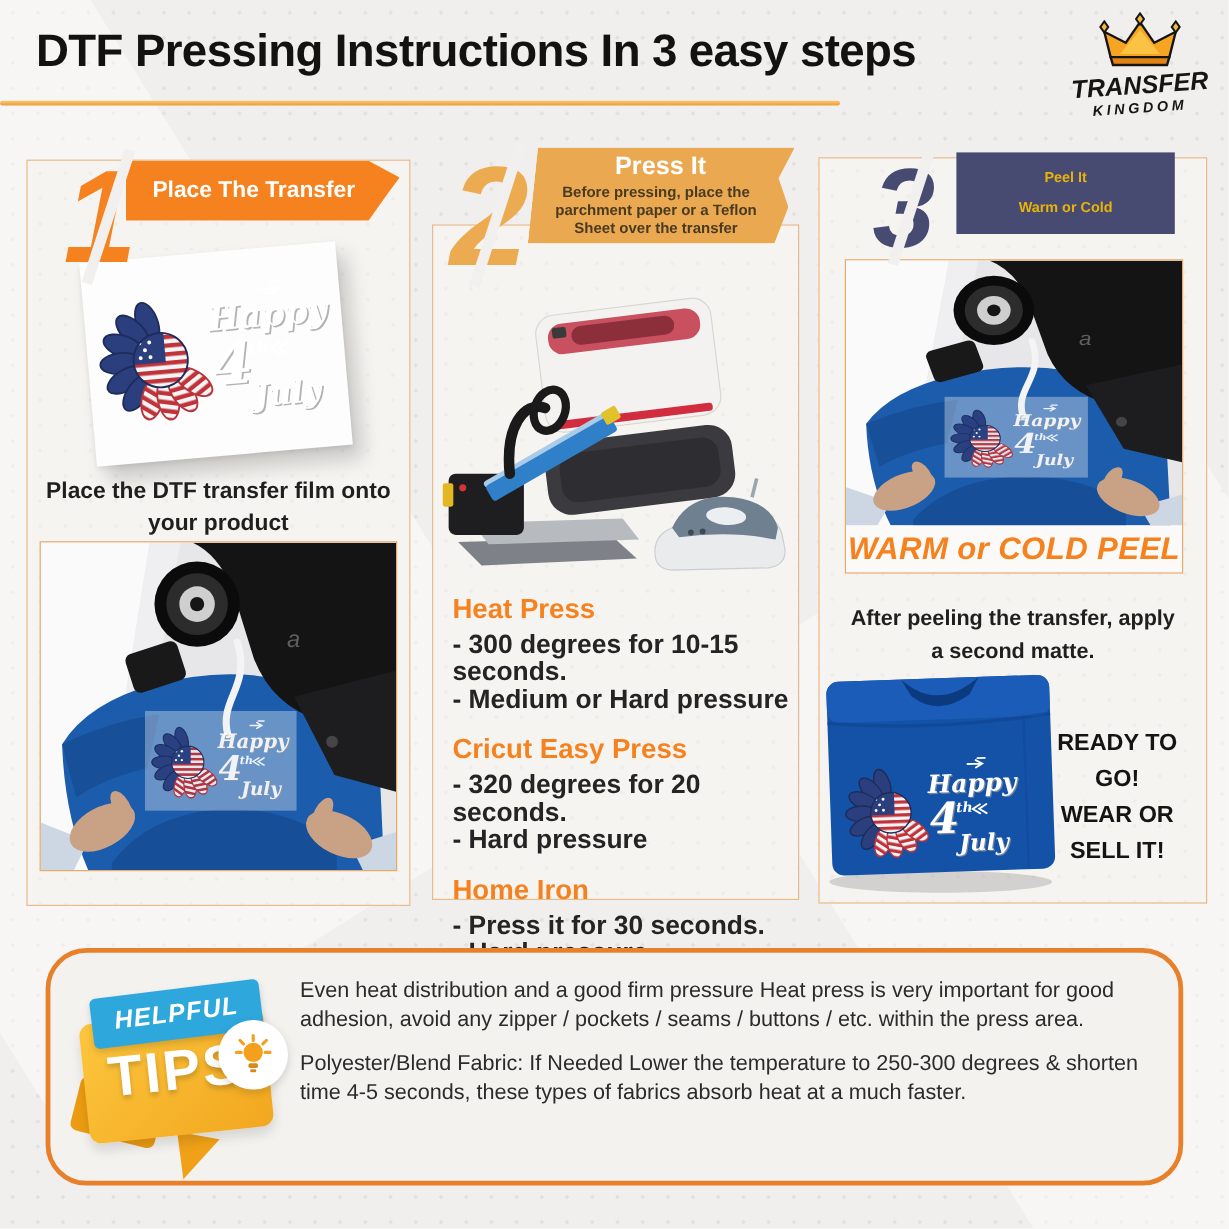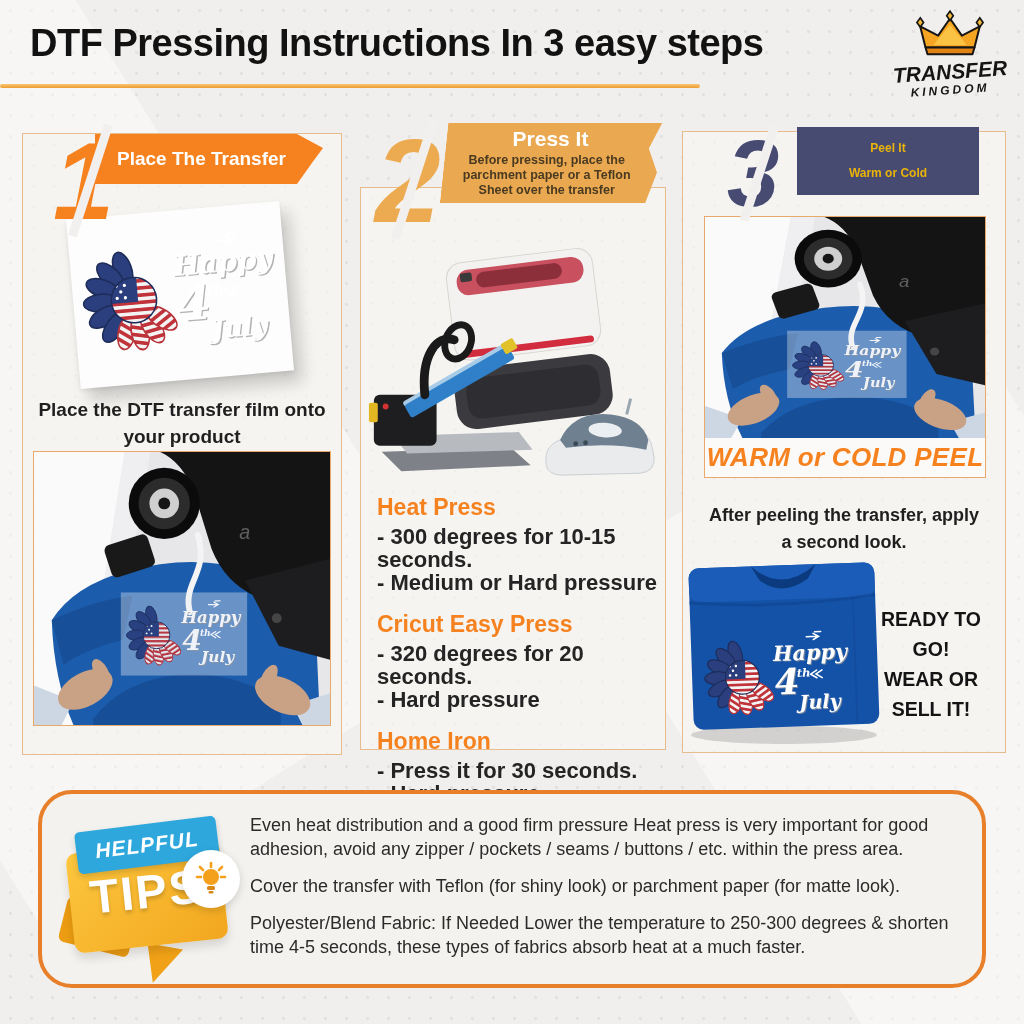--- a/index.html
+++ b/index.html
@@ -31,21 +31,21 @@
   .card2{left:360px;top:187px;width:306px;height:563px;}
   .card3{left:682px;top:131px;width:324px;height:622px;}
 
   .num{position:absolute;font-style:italic;font-weight:800;line-height:1;z-index:3;}
   .num::after{content:"";position:absolute;top:-4%;bottom:-2%;left:54%;width:9px;
     background:#f2f0ee;transform:rotate(18deg);}
   .num1{left:30px;top:-8px;font-size:110px;color:#f6821f;}
   .num2{left:14px;top:-66px;font-size:118px;color:#edab51;}
   .num3{left:44px;top:-5px;font-size:94px;color:#474b72;}
 
-  .ribbon1{position:absolute;left:72px;top:0;width:228px;height:50px;background:#f6821f;
+  .ribbon1{position:absolute;left:82px;top:0;width:228px;height:50px;background:#f6821f;
     clip-path:polygon(0 0, calc(100% - 26px) 0, 100% 28%, calc(100% - 10px) 55%, calc(100% - 26px) 100%, 0 100%);
     display:flex;align-items:center;padding-left:22px;box-sizing:border-box;
     color:#fff;font-weight:700;font-size:19px;z-index:2;}
 
   .banner2{position:absolute;left:83px;top:-65px;width:214px;height:80px;background:#eaa950;
     transform:skewX(-6deg);
     clip-path:polygon(0 0,100% 0,95% 32%,100% 62%,96% 100%,0 100%);
     display:flex;flex-direction:column;align-items:center;justify-content:center;
     padding:2px 12px 4px 6px;box-sizing:border-box;z-index:2;}
   .banner2-title{color:#fff;font-weight:800;font-size:21px;transform:skewX(6deg);}
@@ -311,21 +311,21 @@
     <div class="banner3">
       <div>Peel It</div>
       <div>Warm or Cold</div>
     </div>
     <div class="peel-frame">
       <svg viewBox="0 0 300 276" preserveAspectRatio="none">
           <use href="#press-scene"></use>
         </svg>
       <div class="peel-label">WARM or COLD PEEL</div>
     </div>
-    <p class="caption cap3">After peeling the transfer, apply a second look.</p>
+    <p class="caption cap3">After peeling the transfer, apply a second matte.</p>
     <div class="folded">
       <svg viewBox="0 0 210 210">
         <ellipse cx="100" cy="198" rx="92" ry="9" fill="rgba(0,0,0,0.14)"></ellipse>
         <g transform="rotate(-2 100 110)">
           <rect x="8" y="30" width="184" height="160" rx="10" fill="#1452a8"></rect>
           <rect x="8" y="30" width="184" height="34" rx="10" fill="#1a5cb7"></rect>
           <path d="M70,30 Q100,58 134,30 L126,44 Q100,62 78,44 Z" fill="#0b3a7e"></path>
           <path d="M8,64 Q100,74 192,62" stroke="#0f4490" stroke-width="3" fill="none" opacity="0.6"></path>
           <path d="M170,64 L170,188" stroke="#0f4490" stroke-width="2" opacity="0.4"></path>
           <use href="#july-design" x="16" y="92" width="152" height="92"></use>
@@ -356,17 +356,16 @@
             <line x1="32" y1="16" x2="28" y2="16"></line>
           </g>
           <circle cx="18" cy="16" r="8" fill="#f5a01c"></circle>
           <rect x="14" y="25" width="8" height="4" rx="1.5" fill="#d8891a"></rect>
           <rect x="15.5" y="30" width="5" height="2.5" rx="1" fill="#d8891a"></rect>
         </svg>
       </div>
     </div>
     <div class="tips-text">
       <p>Even heat distribution and a good firm pressure Heat press is very important for good adhesion, avoid any zipper / pockets / seams / buttons / etc. within the press area.</p>
-      <p>Cover the transfer with Teflon (for shiny look) or parchment paper (for matte look).</p>
       <p>Polyester/Blend Fabric: If Needed Lower the temperature to 250-300 degrees &amp; shorten time 4-5 seconds, these types of fabrics absorb heat at a much faster.</p>
     </div>
   </section>
 </div>
 
 </body></html>

